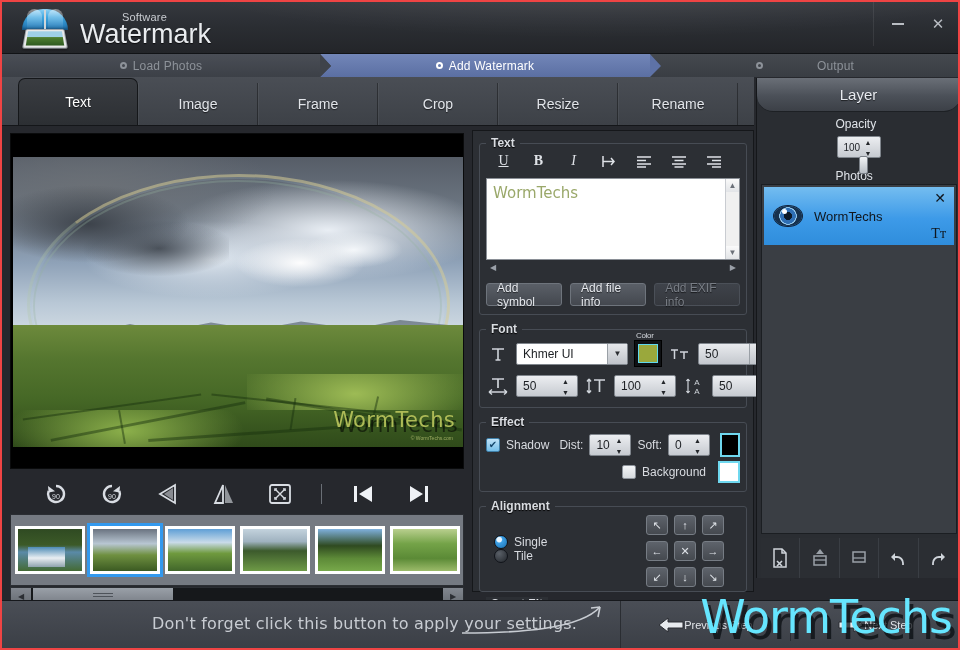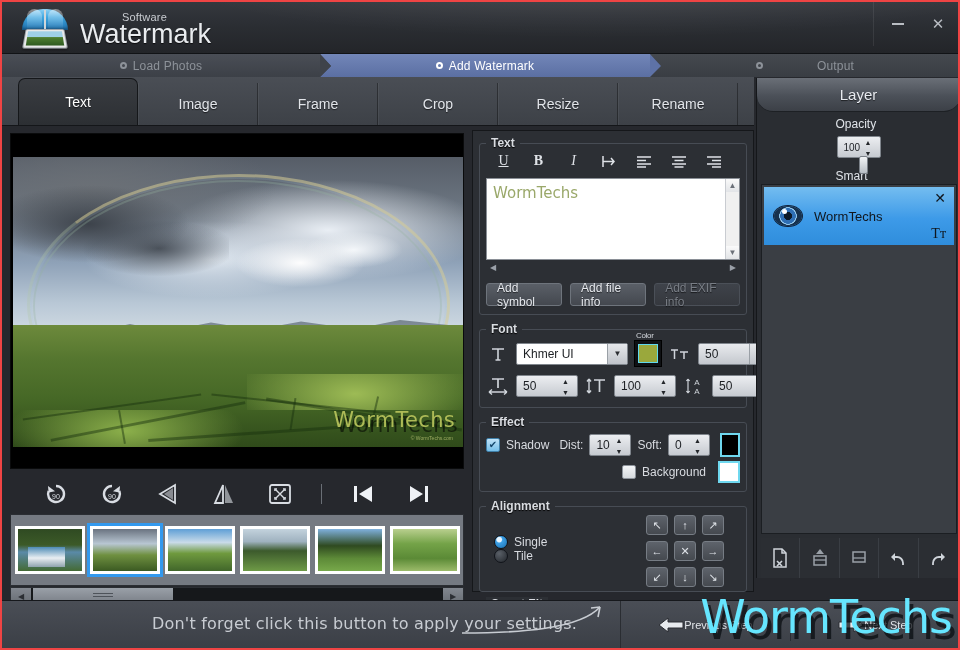--- a/index.html
+++ b/index.html
@@ -722,21 +722,21 @@
             <i style="font-style:normal;">▼</i>
           </span>
       </div>
       <div class="track">
         <div class="fill" style="width:97%;"></div>
         <div class="knob" style="left:94%;"></div>
       </div>
     </div>
 
     <div class="sliderrow" style="padding-top:6px;">
-      <span class="lbl">Smart</span>
+      <span class="lbl">Photos</span>
       <div class="spin" style="width:44px;">
         <span style="font-size:10px;">0</span>
         <span class="ar">
             <i style="font-style:normal;">▲</i>
             <i style="font-style:normal;">▼</i>
           </span>
       </div>
       <div class="track">
         <div class="fill" style="width:0%;"></div>
         <div class="knob" style="left:0%;"></div>

